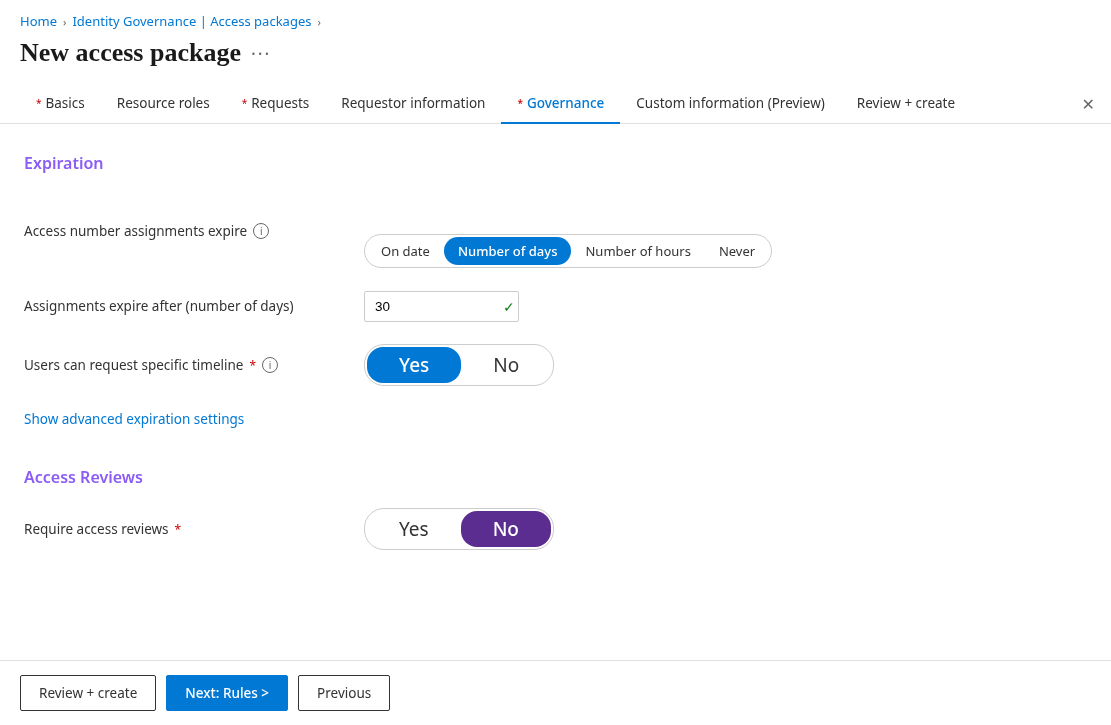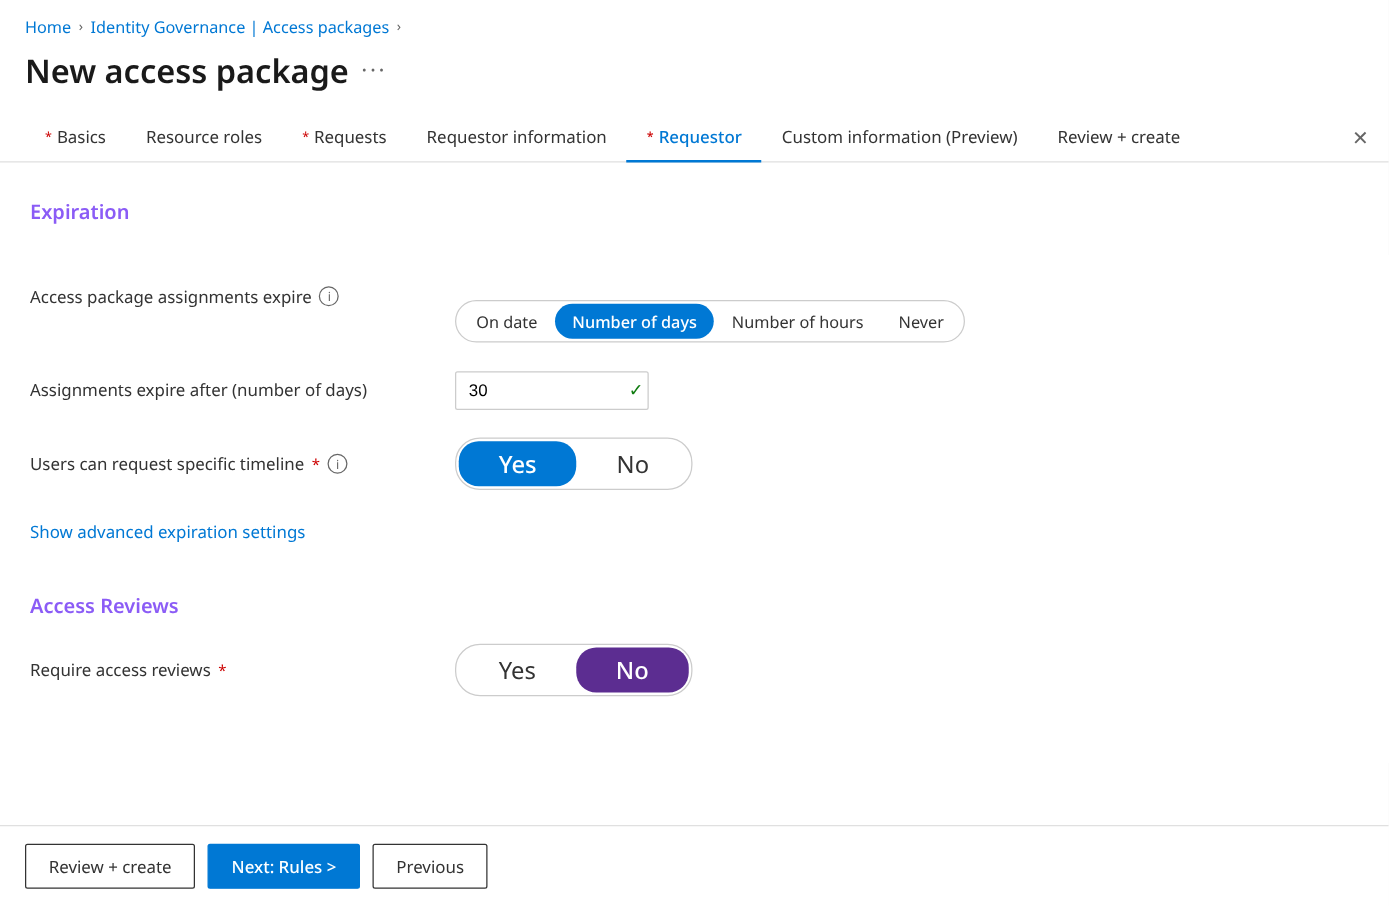--- a/index.html
+++ b/index.html
@@ -34,20 +34,21 @@
     .page-header {
       display: flex;
       align-items: center;
       padding: 4px 20px 16px 20px;
       gap: 10px;
     }
     .page-header h1 {
       font-size: 26px;
       font-weight: 600;
       color: #1a1a1a;
+      font-family: Liberation Serif, serif;
     }
     .page-header .ellipsis {
       font-size: 18px;
       color: #666;
       cursor: pointer;
       letter-spacing: 2px;
     }
 
     
     .tabs {
@@ -281,38 +282,38 @@
     </div>
     <div class="tab-item">
       <span class="required-star">*</span>
       <span>Requests</span>
     </div>
     <div class="tab-item">
       <span>Requestor information</span>
     </div>
     <div class="tab-item active">
       <span class="required-star">*</span>
-      <span>Requestor</span>
+      <span>Governance</span>
     </div>
     <div class="tab-item">
       <span>Custom information (Preview)</span>
     </div>
     <div class="tab-item">
       <span>Review + create</span>
     </div>
     <span class="close-btn">✕</span>
   </div>
 
   <div class="main-content">
 
     <div class="section-title">Expiration</div>
 
     <div class="form-row">
       <div class="form-label">
-        <span>Access package assignments expire</span>
+        <span>Access number assignments expire</span>
         <span class="info-icon">i</span>
       </div>
       <div class="segmented-control">
         <div class="seg-option">On date</div>
         <div class="seg-option active">Number of days</div>
         <div class="seg-option">Number of hours</div>
         <div class="seg-option">Never</div>
       </div>
     </div>
 

